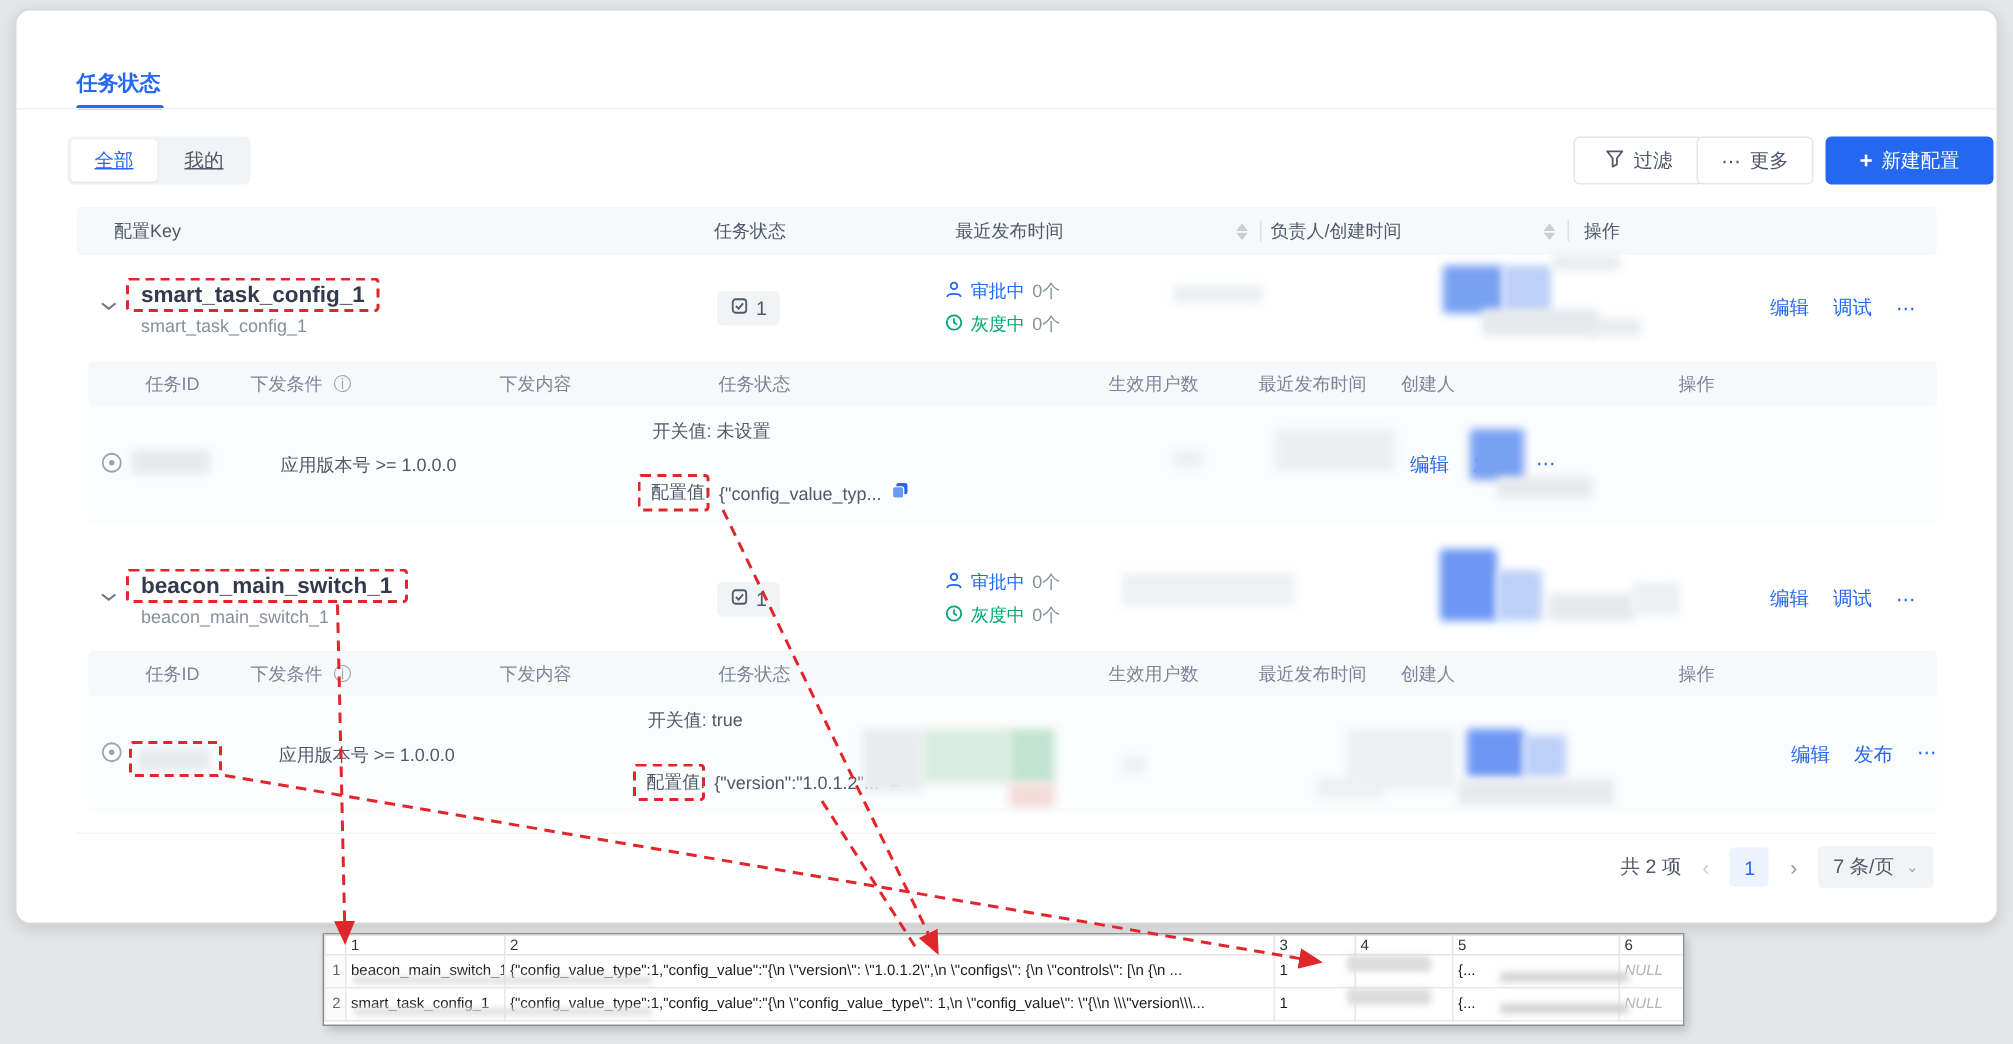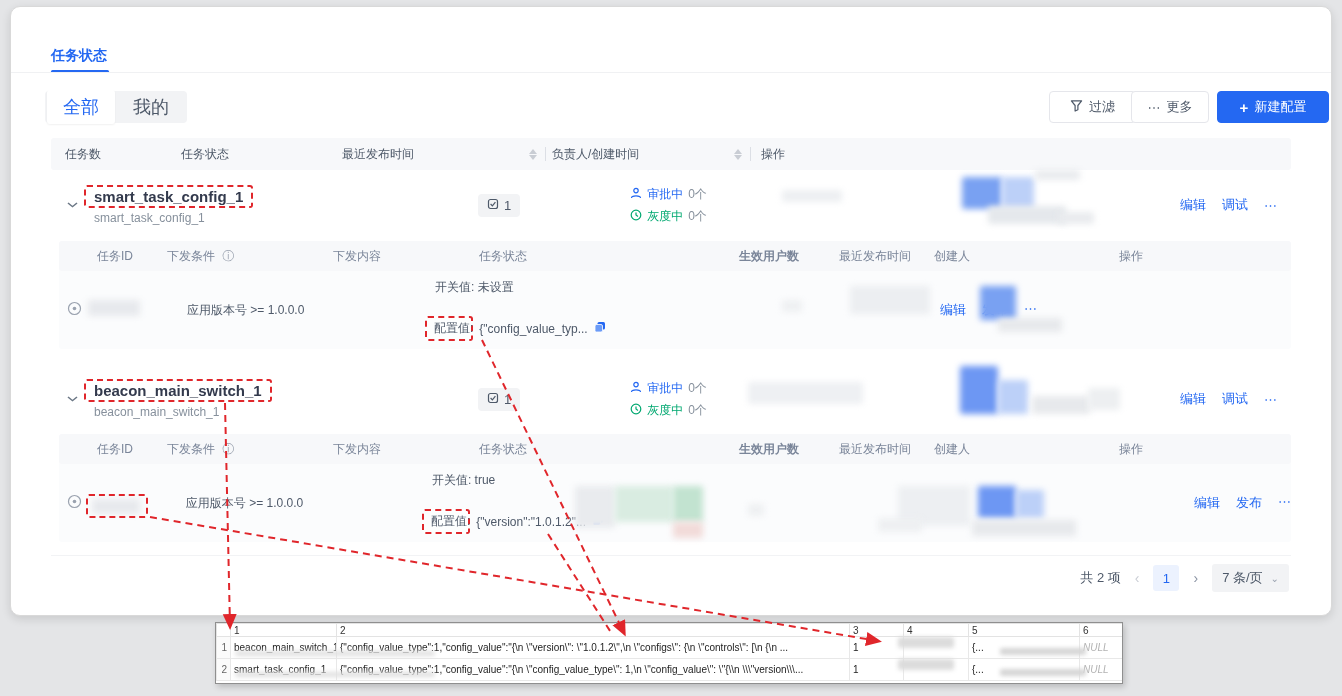--- a/index.html
+++ b/index.html
@@ -13,21 +13,21 @@
         border:1px solid #d9d9d9;border-radius:10px;box-shadow:0 3px 10px rgba(0,0,0,.12);}
 
   
   .page-tab{position:absolute;left:40px;top:40px;color:var(--blue);font-size:14px;font-weight:700;}
   .page-tab-underline{position:absolute;left:40px;top:63px;width:58px;height:3px;background:var(--blue);border-radius:2px;}
   .top-divider{position:absolute;left:0;top:65px;width:100%;height:1px;background:#f0f1f3;}
 
   
   .seg{position:absolute;left:34px;top:84px;height:32px;background:#f2f3f5;border-radius:4px;
        display:flex;align-items:center;padding:2px;gap:2px;}
-  .seg-item{padding:5px 16px;font-size:18px;color:var(--gray);border-radius:3px;cursor:pointer;}
+  .seg-item{padding:5px 16px;font-size:13px;color:var(--gray);border-radius:3px;cursor:pointer;text-decoration:underline;}
   .seg-item.active{background:#fff;color:var(--blue);box-shadow:0 1px 2px rgba(0,0,0,.06);}
 
   
   .search{position:absolute;left:821px;top:84px;width:208px;height:32px;border:1px solid var(--line);
           border-radius:4px;background:#fff;display:flex;align-items:center;padding:0 10px;}
   .search input{border:none;outline:none;flex:1;font-size:12px;color:#333;font-family:inherit;min-width:0;}
   .search input::placeholder{color:#bcc2cc;}
   .btn{position:absolute;top:84px;height:32px;border:1px solid var(--line);border-radius:4px;background:#fff;
        display:flex;align-items:center;justify-content:center;gap:6px;font-size:13px;color:var(--gray);cursor:pointer;}
   .btn-filter{left:1038px;width:87px;}
@@ -67,21 +67,21 @@
 
   
   .panel{position:absolute;left:48px;width:1232px;background:#fbfcfd;border-radius:3px;}
   .subhead{height:30px;display:flex;align-items:center;font-size:12px;color:#7a8599;background:#f7f8fa;border-radius:3px;}
   .subrow{height:78px;display:flex;align-items:center;font-size:12px;color:var(--gray);}
   .s-expand{width:28px;padding-left:8px;}
   .s-id{width:72px;padding-left:10px;}
   .s-cond{width:164px;padding-left:8px;}
   .s-content{width:150px;padding-left:10px;}
   .s-status{width:266px;padding-left:6px;}
-  .s-users{width:100px;font-weight:bold;}
+  .s-users{width:100px;}
   .s-publish{width:95px;}
   .s-creator{width:165px;}
   .s-actions{flex:1;padding-left:20px;}
   .subrow .s-cond{padding-left:28px;}
   .contentbox{margin-left:92px;display:flex;flex-direction:column;gap:20px;white-space:nowrap;}
   .swline{padding-left:10px;}
   .configline{display:inline-flex;align-items:center;gap:6px;border:2px dashed var(--ann);
               border-radius:3px;padding:2px 7px;background:rgba(255,255,255,.6);}
   .verline{display:flex;align-items:center;gap:6px;margin-left:107px;}
   .sublinks{display:flex;gap:16px;margin-left:87px;font-size:13px;}
@@ -144,21 +144,21 @@
       <span>⋯</span>
       <span>更多</span>
     </div>
 
     <div class="btn btn-create">
       <span class="plus">+</span>
       <span>新建配置</span>
     </div>
 
     <div class="thead">
-      <div class="hc col-count">任务数</div>
+      <div class="hc col-key">配置Key</div>
       <div class="hc col-status">任务状态</div>
       <div class="hc col-publish">
         <span>最近发布时间</span>
         <span class="sorter">
           <svg width="8" height="5" viewBox="0 0 8 5">
               <path d="M4 0 L8 5 L0 5 z" fill="#c9cdd4"></path>
             </svg>
           <svg width="8" height="5" viewBox="0 0 8 5">
               <path d="M4 5 L0 0 L8 0 z" fill="#c9cdd4"></path>
             </svg>

